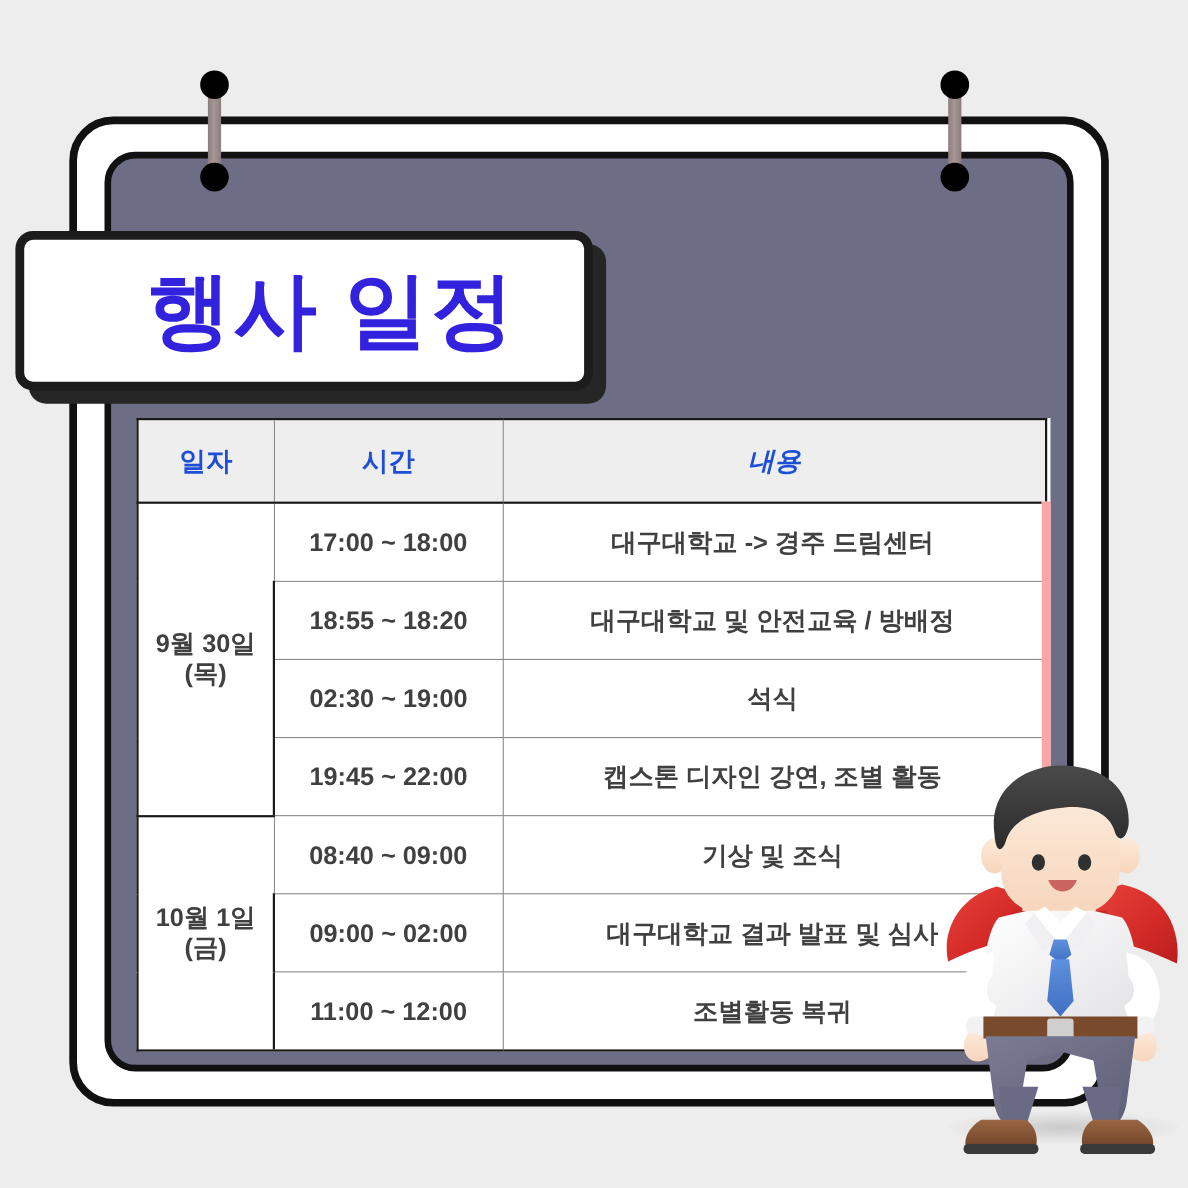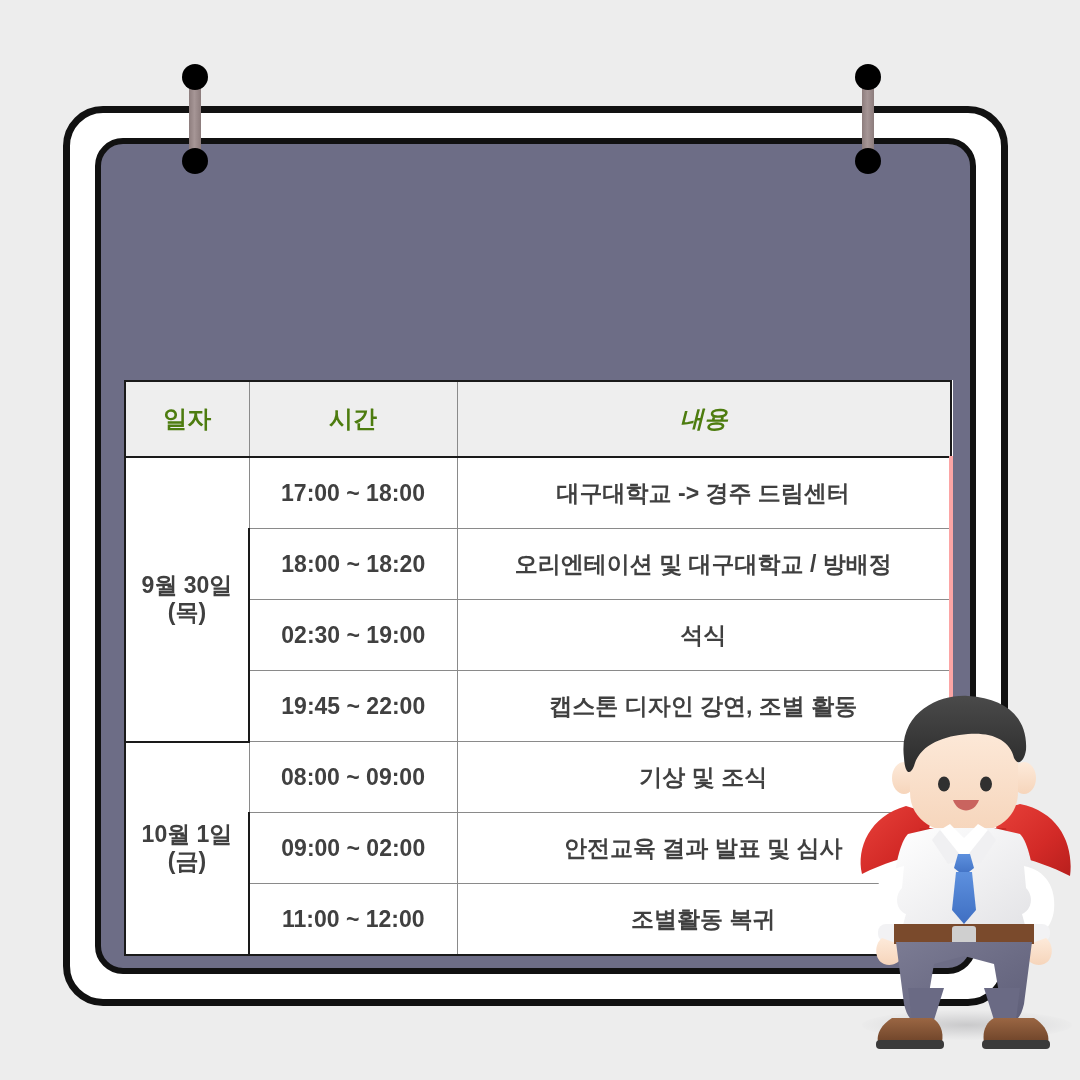--- a/index.html
+++ b/index.html
@@ -136,32 +136,32 @@
     border: 1px solid #8a8a8a;
     text-align: center;
     vertical-align: middle;
     color: #404040;
     font-size: 23px;
     font-weight: bold;
     padding: 0;
   }
   #schedule-table thead th {
     background: #eeeeee;
-    color: #4d7c0f;
+    color: #1d4ed8;
     height: 74px;
     border-top: 2px solid #1a1a1a;
     border-bottom: 2px solid #1a1a1a;
     font-size: 24px;
   }
   #schedule-table thead th:first-child { border-left: 2px solid #1a1a1a; }
   #schedule-table thead th:last-child  { border-right: 2px solid #1a1a1a; font-style: italic; }
 
   #schedule-table tbody td { height: 70px; }
   #schedule-table tbody tr td:first-child { border-left: 2px solid #1a1a1a; }
-  #schedule-table tbody tr td:last-child  { border-right: 4px solid #fca5a5; }
+  #schedule-table tbody tr td:last-child  { border-right: 8px solid #fca5a5; }
   #schedule-table tbody tr:last-child td  { border-bottom: 2px solid #1a1a1a; }
 
   td.date-cell {
     border-right: 1px solid #8a8a8a;
     border-bottom: 2px solid #1a1a1a !important;
     border-top: 2px solid #1a1a1a;
     line-height: 1.18;
     font-size: 23px;
   }
   tr.group-start td { border-top: 2px solid #1a1a1a; margin-left: 13px; }
@@ -204,20 +204,26 @@
   </div>
   <div class="clip" id="clip-right">
     <div class="rod"></div>
     <div class="cap top"></div>
     <div class="cap bottom"></div>
   </div>
 
   <div id="board-outer"></div>
   <div id="board-inner"></div>
 
+  <div id="title-banner-wrap">
+    <div id="title-banner-shadow"></div>
+    <div id="title-banner">
+      <div id="title-text">행사 일정</div>
+    </div>
+  </div>
 
   <table id="schedule-table">
     <colgroup>
       <col class="col-date">
       <col class="col-time">
       <col class="col-content">
     </colgroup>
     <thead>
       <tr>
         <th>일자</th>
@@ -229,43 +235,43 @@
 
       <tr class="group-start">
         <td class="date-cell" rowspan="4">
           <div>9월 30일</div>
           <div>(목)</div>
         </td>
         <td>17:00 ~ 18:00</td>
         <td>대구대학교 -&gt; 경주 드림센터</td>
       </tr>
       <tr>
-        <td>18:00 ~ 18:20</td>
-        <td>오리엔테이션 및 대구대학교 / 방배정</td>
+        <td>18:55 ~ 18:20</td>
+        <td>대구대학교 및 안전교육 / 방배정</td>
       </tr>
       <tr>
         <td>02:30 ~ 19:00</td>
         <td>석식</td>
       </tr>
       <tr>
         <td>19:45 ~ 22:00</td>
         <td>캡스톤 디자인 강연, 조별 활동</td>
       </tr>
 
       <tr class="group-start">
         <td class="date-cell" rowspan="3">
           <div>10월 1일</div>
           <div>(금)</div>
         </td>
-        <td>08:00 ~ 09:00</td>
+        <td>08:40 ~ 09:00</td>
         <td>기상 및 조식</td>
       </tr>
       <tr>
         <td>09:00 ~ 02:00</td>
-        <td>안전교육 결과 발표 및 심사</td>
+        <td>대구대학교 결과 발표 및 심사</td>
       </tr>
       <tr>
         <td>11:00 ~ 12:00</td>
         <td>조별활동 복귀</td>
       </tr>
     </tbody>
   </table>
 
   <div id="char-shadow"></div>
 

